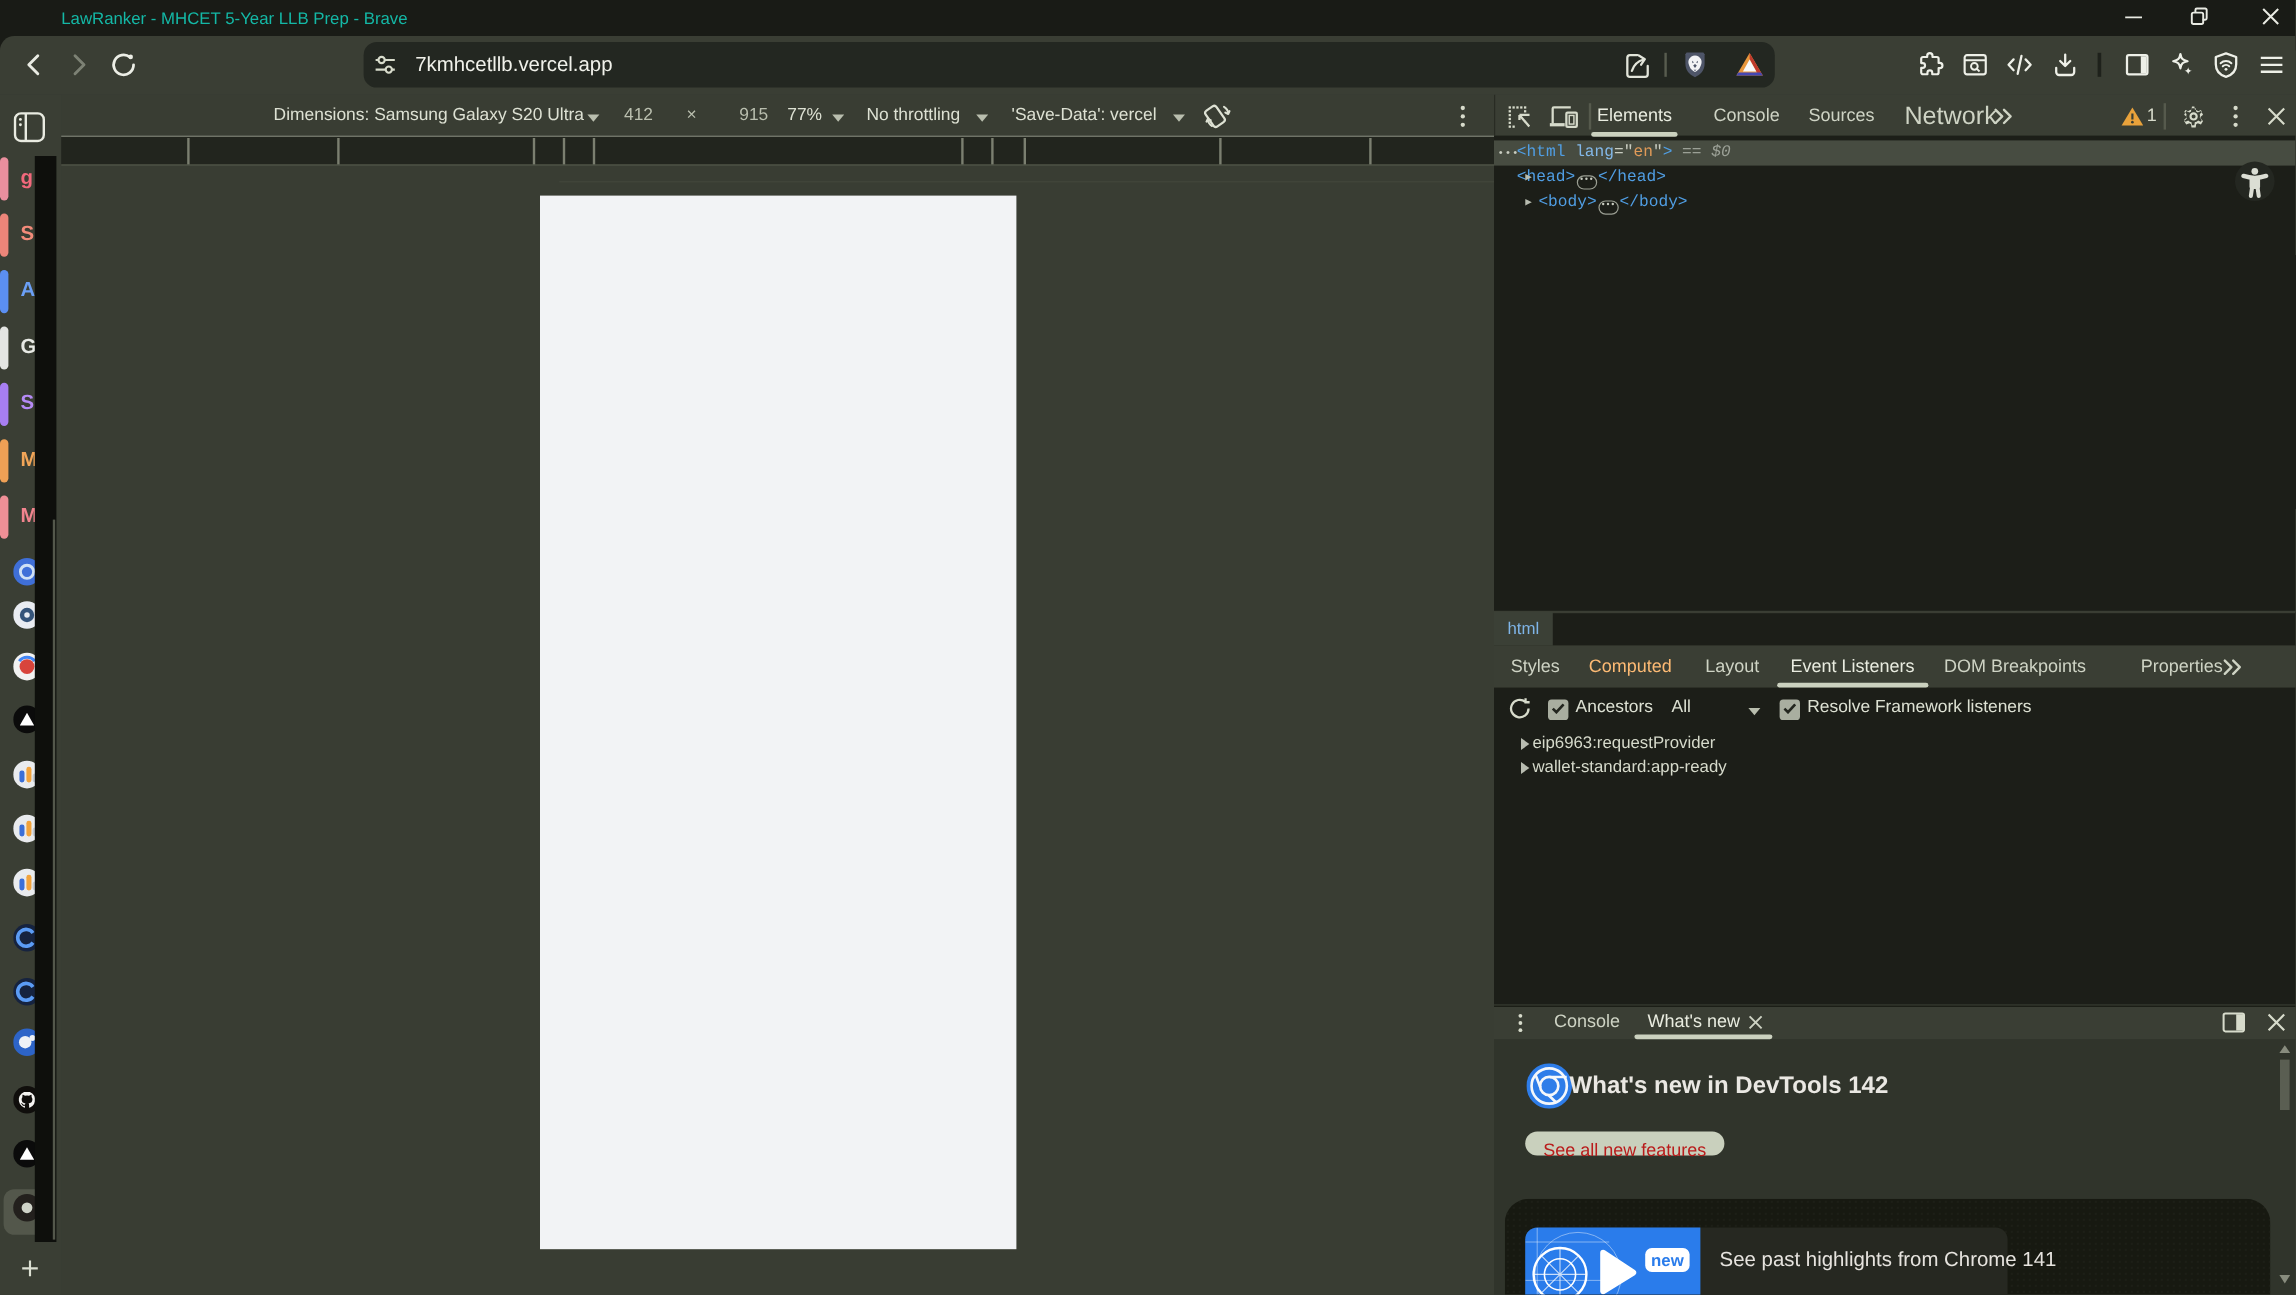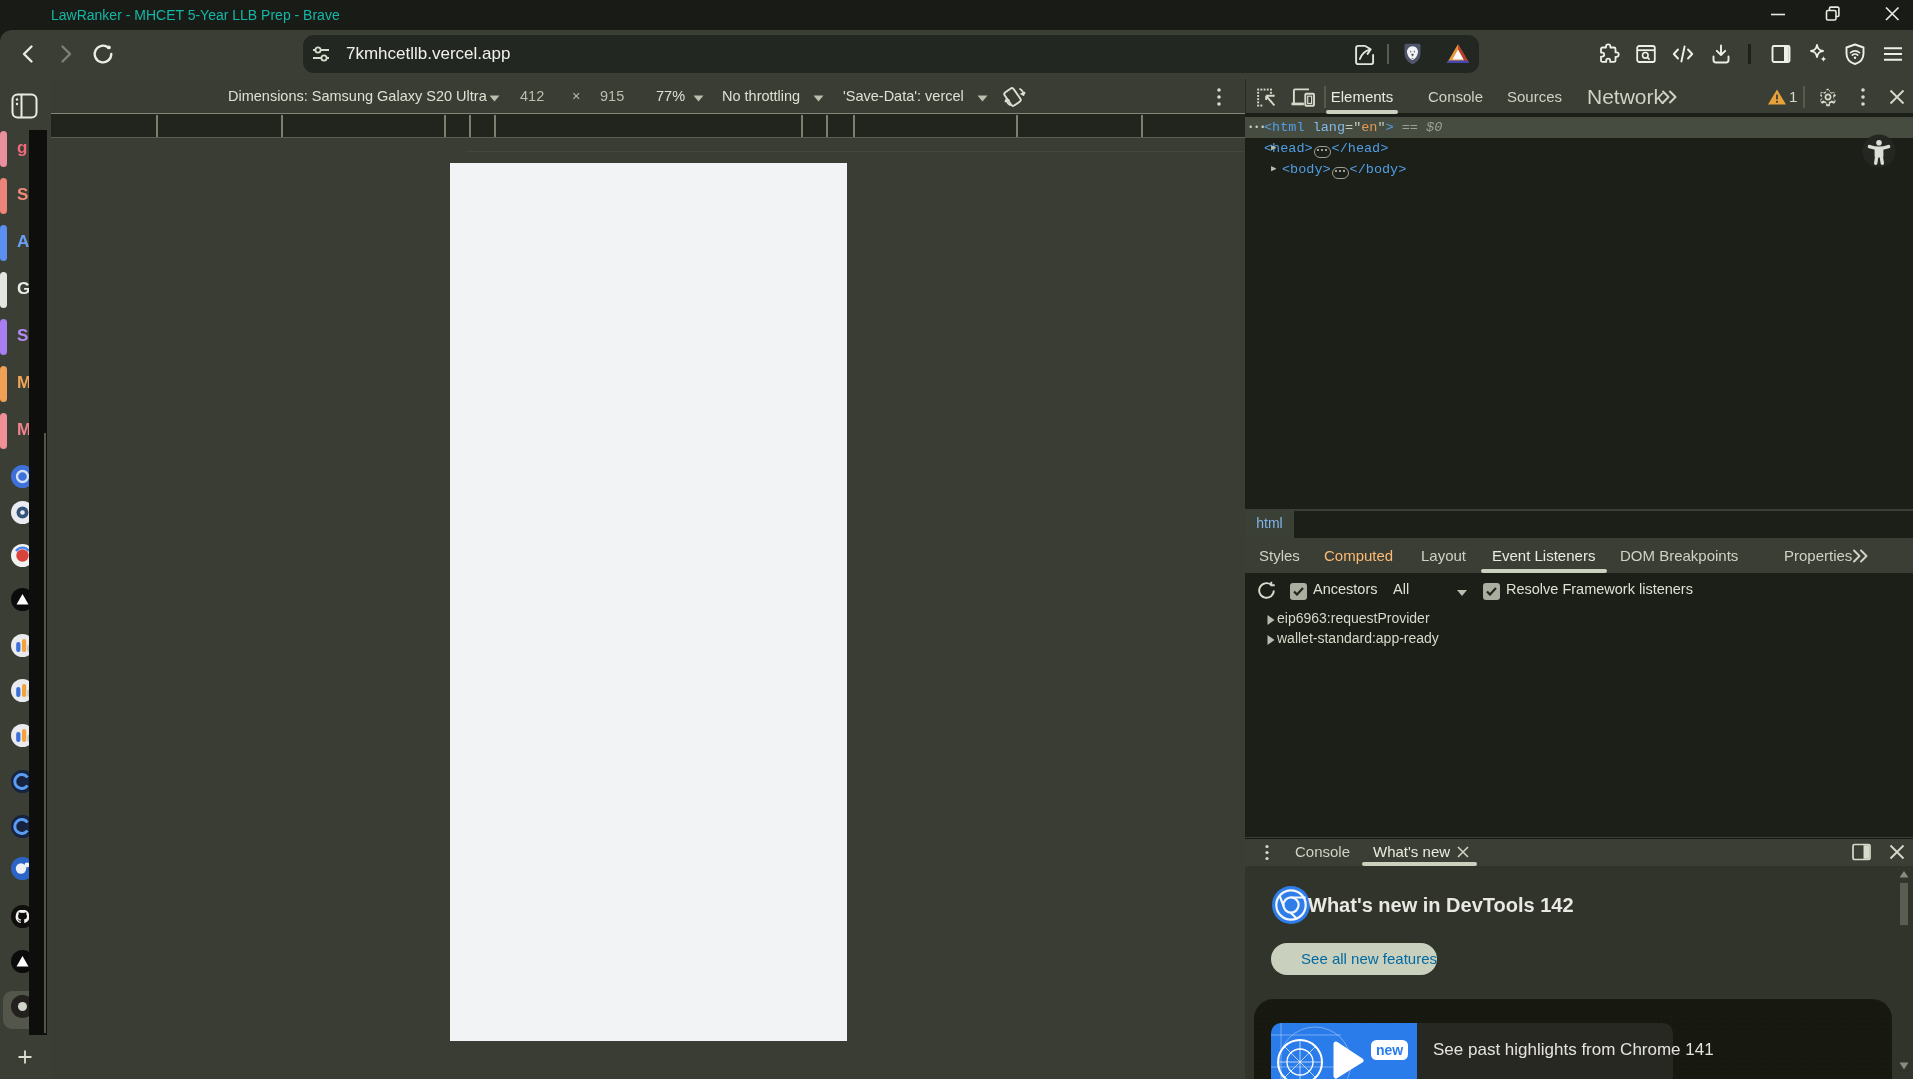--- a/index.html
+++ b/index.html
@@ -241,21 +241,21 @@
 
   <svg class="abs" style="left:17px;top:1049px;" width="16" height="16" viewBox="0 0 16 16">
       <path d="M8 1.5 V14.5 M1.5 8 H14.5" stroke="#dbdfd2" stroke-width="1.8"></path>
     </svg>
 
   <div class="abs" style="left:51px;top:79px;width:1194px;height:1000px;background:#393d33;"></div>
 
   <div class="abs ui" style="left:228px;top:88px;">Dimensions: Samsung Galaxy S20 Ultra</div>
   <div class="abs ui" style="left:520px;top:88px;color:#b9beae;">412</div>
   <div class="abs ui" style="left:572px;top:88px;color:#b9beae;">×</div>
-  <div class="abs ui" style="left:600px;top:88px;color:#b9beae;">915</div>
+  <div class="abs ui" style="left:616px;top:88px;color:#b9beae;">915</div>
   <div class="abs ui" style="left:656px;top:88px;">77%</div>
   <div class="abs ui" style="left:722px;top:88px;">No throttling</div>
   <div class="abs ui" style="left:843px;top:88px;">'Save-Data': vercel</div>
 
   <svg class="abs" style="left:488px;top:94px;" width="13" height="9" viewBox="0 0 13 9">
       <path d="M1.5 1.5 L6.5 7.5 L11.5 1.5 Z" fill="#b9beae"></path>
     </svg>
   <svg class="abs" style="left:692px;top:94px;" width="13" height="9" viewBox="0 0 13 9">
       <path d="M1.5 1.5 L6.5 7.5 L11.5 1.5 Z" fill="#b9beae"></path>
     </svg>
@@ -438,21 +438,21 @@
       <path d="M2.5 2.5 L15.5 15.5 M15.5 2.5 L2.5 15.5" stroke="#d7dbcb" stroke-width="1.8"></path>
     </svg>
 
   <svg class="abs" style="left:1272px;top:886px;" width="38" height="38" viewBox="0 0 38 38">
     <circle cx="19" cy="19" r="19" fill="#2e7de9"></circle>
     <circle cx="19" cy="19" r="14.7" fill="none" stroke="#f4f7fb" stroke-width="2.2"></circle>
     <circle cx="19" cy="19" r="7.6" fill="none" stroke="#f4f7fb" stroke-width="2.2"></circle>
     <path d="M19.5 11.5 H33.6 M7.5 9.5 L11.7 20.3 M18.4 26.5 L24.6 32.5" stroke="#f4f7fb" stroke-width="2.2" fill="none"></path>
   </svg>
   <div class="abs" style="left:1308px;top:894px;color:#eae8e3;font-size:20px;font-weight:700;">What's new in DevTools 142</div>
-  <div class="abs" style="left:1271px;top:943px;width:166px;height:32px;border-radius:16px;background:#c9d0bd;color:#0369a1;font-size:15px;font-weight:500;text-align:right;line-height:32px;">See all new features</div>
+  <div class="abs" style="left:1271px;top:943px;width:166px;height:20px;border-radius:16px;background:#c9d0bd;color:#b91c1c;font-size:15px;font-weight:500;text-align:center;line-height:32px;">See all new features</div>
 
   <div class="abs" style="left:1254px;top:999px;width:638px;height:80px;border-radius:20px 20px 0 0;background:#171911;background-image:radial-gradient(#1d1f17 0.9px, transparent 1px);background-size:5px 5px;"></div>
   <div class="abs" style="left:1271px;top:1023px;width:402px;height:56px;border-radius:10px 10px 0 0;background:#262821;"></div>
 
   <div class="abs" style="left:1271px;top:1023px;width:146px;height:56px;border-radius:10px 0 0 0;background:#2a7ceb;overflow:hidden;">
     <svg width="146" height="56" viewBox="0 0 146 56">
       <g stroke="#ffffff" stroke-opacity="0.45" stroke-width="0.8">
         <path d="M10 0 V56 M0 12 H70 M0 44 H80"></path>
         <circle cx="44" cy="40" r="36" fill="none"></circle>
       </g>

